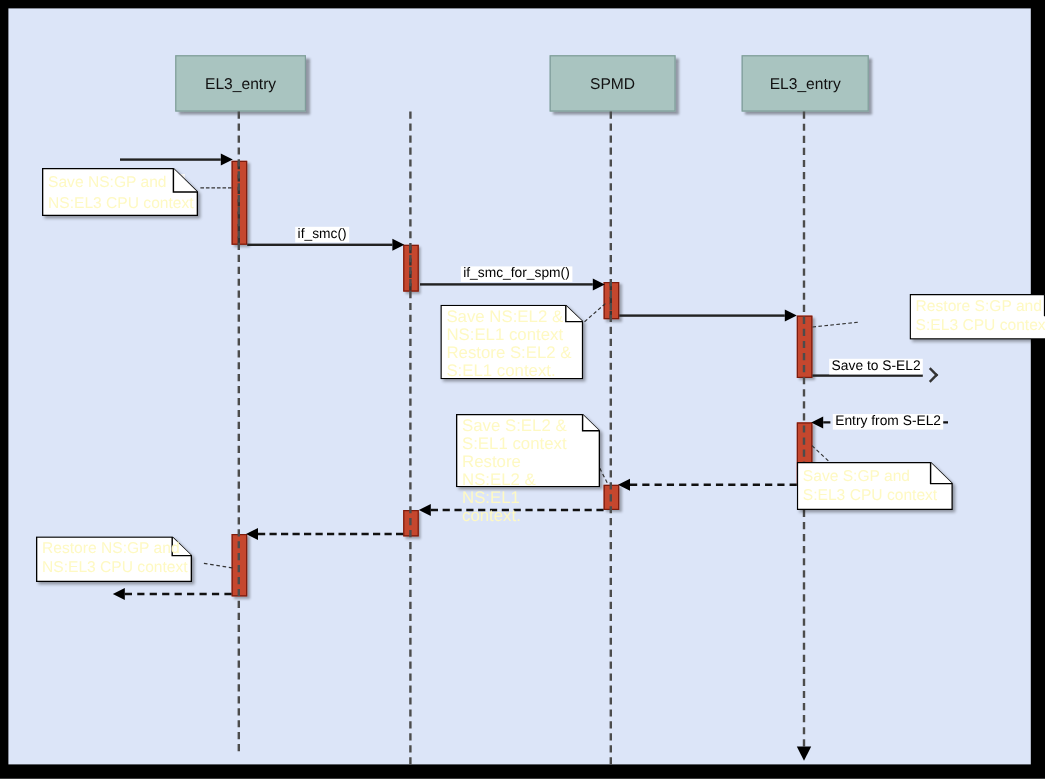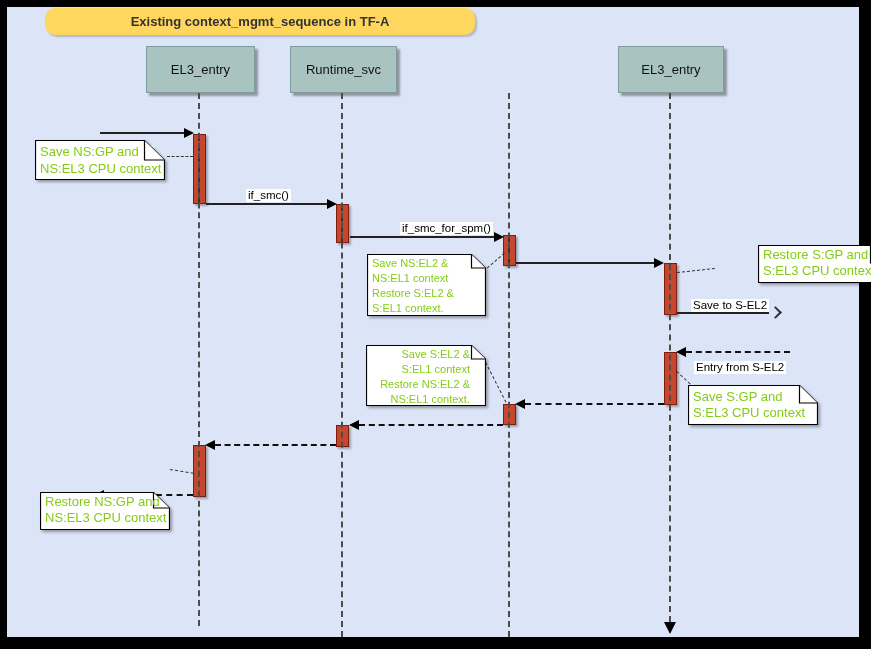--- a/index.html
+++ b/index.html
@@ -37,38 +37,37 @@
   .ah.left{left:-10px;top:-6px;border-right:10px solid #000;border-top:5px solid transparent;border-bottom:5px solid transparent;}
   .ah.open-right{right:-11px;top:-6px;width:9px;height:9px;border-top:2px solid #333;border-right:2px solid #333;transform:rotate(45deg);}
 
   .msg-label{position:absolute;background:#fff;font-size:11.5px;line-height:13px;color:#000;
     padding:0 2px;white-space:nowrap;z-index:5;}
 
   .conn{position:absolute;height:0;border-top:1.6px dashed #333;transform-origin:0 0;z-index:4;}
 
   .note{position:absolute;z-index:6;}
   .note svg{position:absolute;left:0;top:0;filter:drop-shadow(2px 2px 1.5px rgba(0,0,0,0.35));}
-  .note-text{position:relative;white-space:pre-line;color:#84cc16;}
+  .note-text{position:relative;white-space:pre-line;color:#fef9c3;}
   .n-lg{font-size:13px;line-height:17px;padding:3px 0 0 5px;}
   .n-md{font-size:13px;line-height:16px;padding:2px 0 0 5px;}
-  .n-sm{font-size:11px;line-height:15px;padding:2px 0 0 5px;}
+  .n-sm{font-size:14px;line-height:15px;padding:2px 0 0 5px;}
 </style>
 </head>
 <body>
 
 <div class="stage">
   <div class="canvas"></div>
 
-  <div class="title-box">Existing context_mgmt_sequence in TF-A</div>
 
   <div class="participant" style="left:146px;width:109px;">
     <span>EL3_entry</span>
   </div>
-  <div class="participant" style="left:290px;width:107px;">
-    <span>Runtime_svc</span>
+  <div class="participant" style="left:458px;width:105px;">
+    <span>SPMD</span>
   </div>
   <div class="participant" style="left:618px;width:106px;">
     <span>EL3_entry</span>
   </div>
 
   <div class="lifeline" style="left:198px;top:93px;height:533px;"></div>
   <div class="lifeline" style="left:341px;top:93px;height:544px;"></div>
   <div class="lifeline" style="left:508px;top:93px;height:544px;"></div>
   <div class="lifeline" style="left:669px;top:93px;height:529px;"></div>
   <div class="ll-arrow" style="left:664px;top:622px;"></div>
@@ -94,35 +93,35 @@
   <span class="msg-label" style="left:78px;top:120px;margin-top:25px;">Entry from NS</span>
 
   <div class="msg solid" style="left:206px;top:203px;width:121px;">
     <span class="ah right"></span>
   </div>
   <span class="msg-label" style="left:246px;top:189px;">if_smc()</span>
 
   <div class="msg solid" style="left:350px;top:236px;width:144px;">
     <span class="ah right"></span>
   </div>
-  <span class="msg-label" style="left:400px;top:222px;">if_smc_for_spm()</span>
+  <span class="msg-label" style="left:384px;top:222px;">if_smc_for_spm()</span>
 
   <div class="msg solid" style="left:516px;top:262px;width:138px;">
     <span class="ah right"></span>
   </div>
 
   <div class="msg solid" style="left:677px;top:312px;width:92px;">
     <span class="ah open-right"></span>
   </div>
   <span class="msg-label" style="left:691px;top:299px;">Save to S-EL2</span>
 
   <div class="msg dashed" style="left:686px;top:351px;width:104px;">
     <span class="ah left"></span>
   </div>
-  <span class="msg-label" style="left:694px;top:361px;">Entry from S-EL2</span>
+  <span class="msg-label" style="left:694px;top:345px;">Entry from S-EL2</span>
 
   <div class="msg dashed" style="left:525px;top:403px;width:139px;">
     <span class="ah left"></span>
   </div>
 
   <div class="msg dashed" style="left:359px;top:424px;width:144px;">
     <span class="ah left"></span>
   </div>
 
   <div class="msg dashed" style="left:215px;top:444px;width:121px;">
@@ -162,41 +161,41 @@
 
   <div class="note" style="left:714px;top:245px;width:131px;height:38px;margin-left:44px;">
     <svg width="131" height="38" viewBox="0 0 131 38">
       <path d="M0.5,0.5 L112.5,0.5 L130.5,18 L130.5,37.5 L0.5,37.5 Z" fill="#fff" stroke="#000" stroke-width="1.2"></path>
       <path d="M112.5,0.5 L112.5,18 L130.5,18" fill="#fff" stroke="#000" stroke-width="1.2"></path>
     </svg>
     <div class="note-text n-md">Restore S:GP and
 S:EL3 CPU context</div>
   </div>
 
-  <div class="note" style="left:688px;top:385px;width:130px;height:40px;">
+  <div class="note" style="left:664px;top:385px;width:130px;height:40px;">
     <svg width="130" height="40" viewBox="0 0 130 40">
       <path d="M0.5,0.5 L111.5,0.5 L129.5,18 L129.5,39.5 L0.5,39.5 Z" fill="#fff" stroke="#000" stroke-width="1.2"></path>
       <path d="M111.5,0.5 L111.5,18 L129.5,18" fill="#fff" stroke="#000" stroke-width="1.2"></path>
     </svg>
     <div class="note-text n-md" style="padding-top:4px;">Save S:GP and
 S:EL3 CPU context</div>
   </div>
 
-  <div class="note" style="left:366px;top:345px;width:104px;height:61px;text-align:right;">
+  <div class="note" style="left:380px;top:345px;width:104px;height:61px;">
     <svg width="120" height="61" viewBox="0 0 120 61">
       <path d="M0.5,0.5 L105.5,0.5 L119.5,14 L119.5,60.5 L0.5,60.5 Z" fill="#fff" stroke="#000" stroke-width="1.2"></path>
       <path d="M105.5,0.5 L105.5,14 L119.5,14" fill="#fff" stroke="#000" stroke-width="1.2"></path>
     </svg>
     <div class="note-text n-sm">Save S:EL2 &amp;
 S:EL1 context
 Restore NS:EL2 &amp;
 NS:EL1 context.</div>
   </div>
 
-  <div class="note" style="left:40px;top:447px;width:130px;height:38px;margin-top:45px;">
+  <div class="note" style="left:30px;top:447px;width:130px;height:38px;">
     <svg width="130" height="38" viewBox="0 0 130 38">
       <path d="M0.5,0.5 L113.5,0.5 L129.5,16 L129.5,37.5 L0.5,37.5 Z" fill="#fff" stroke="#000" stroke-width="1.2"></path>
       <path d="M113.5,0.5 L113.5,16 L129.5,16" fill="#fff" stroke="#000" stroke-width="1.2"></path>
     </svg>
     <div class="note-text n-md">Restore NS:GP and
 NS:EL3 CPU context</div>
   </div>
 </div>
 
 </body></html>

